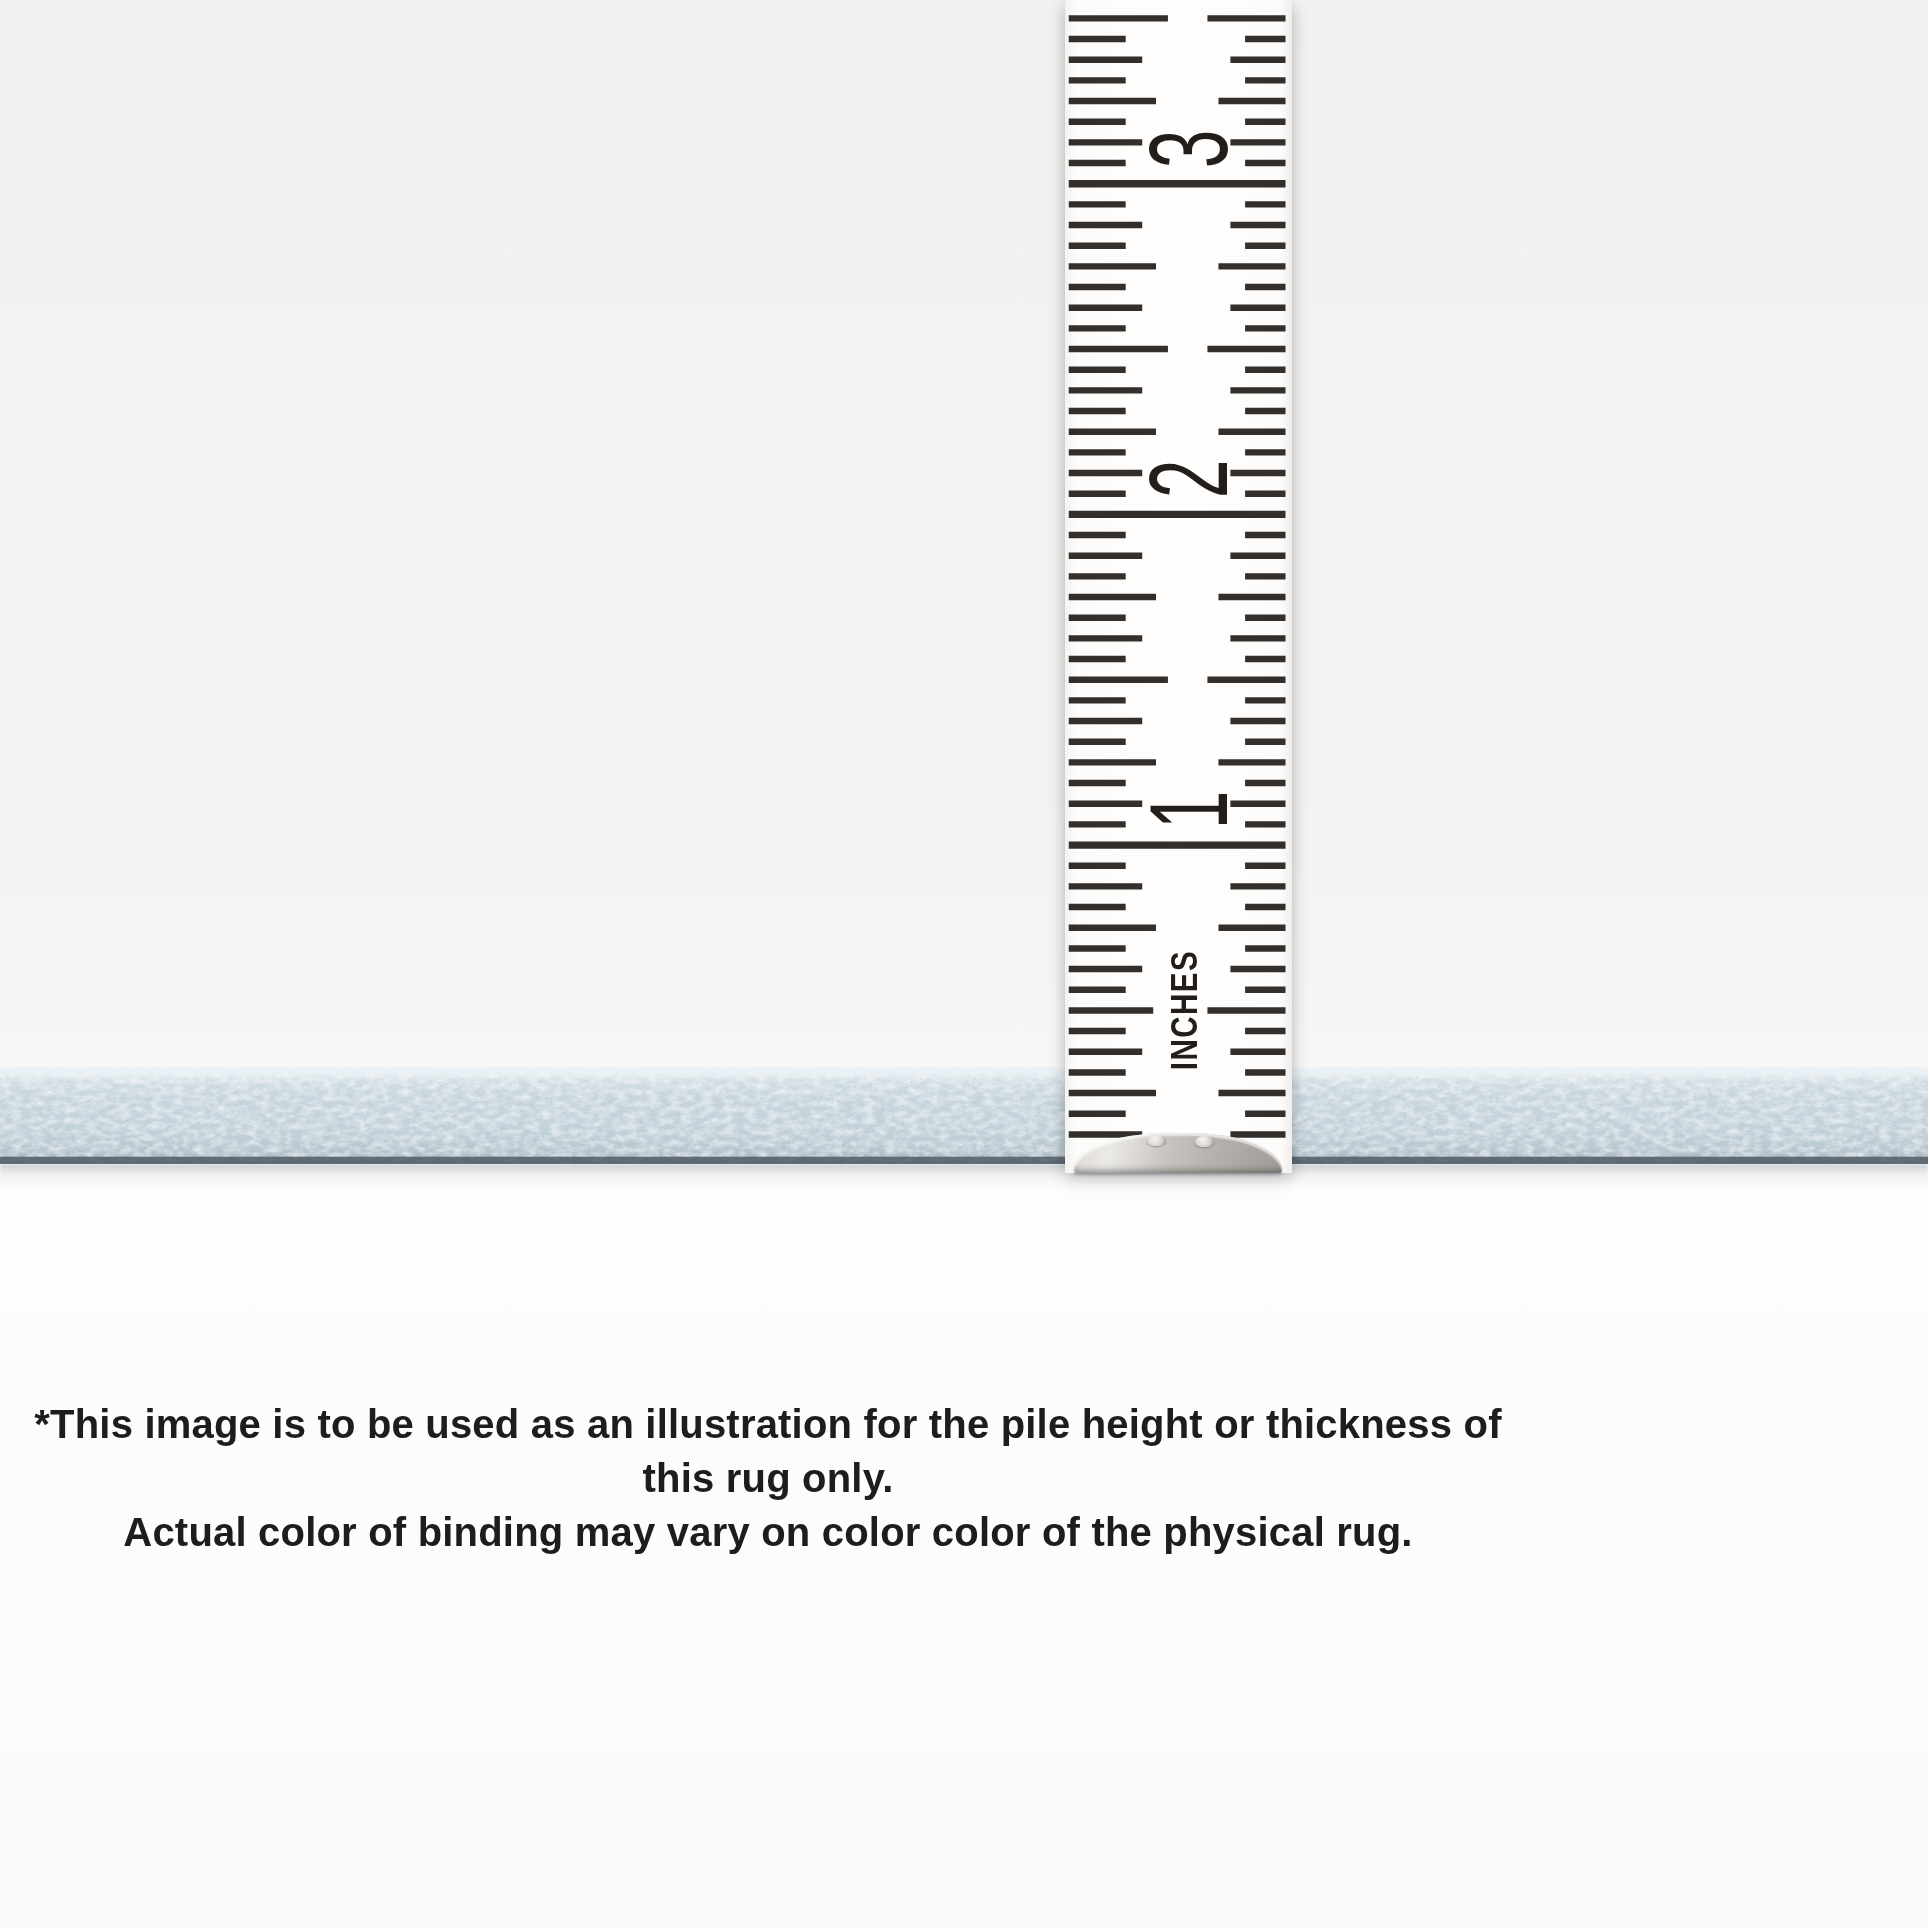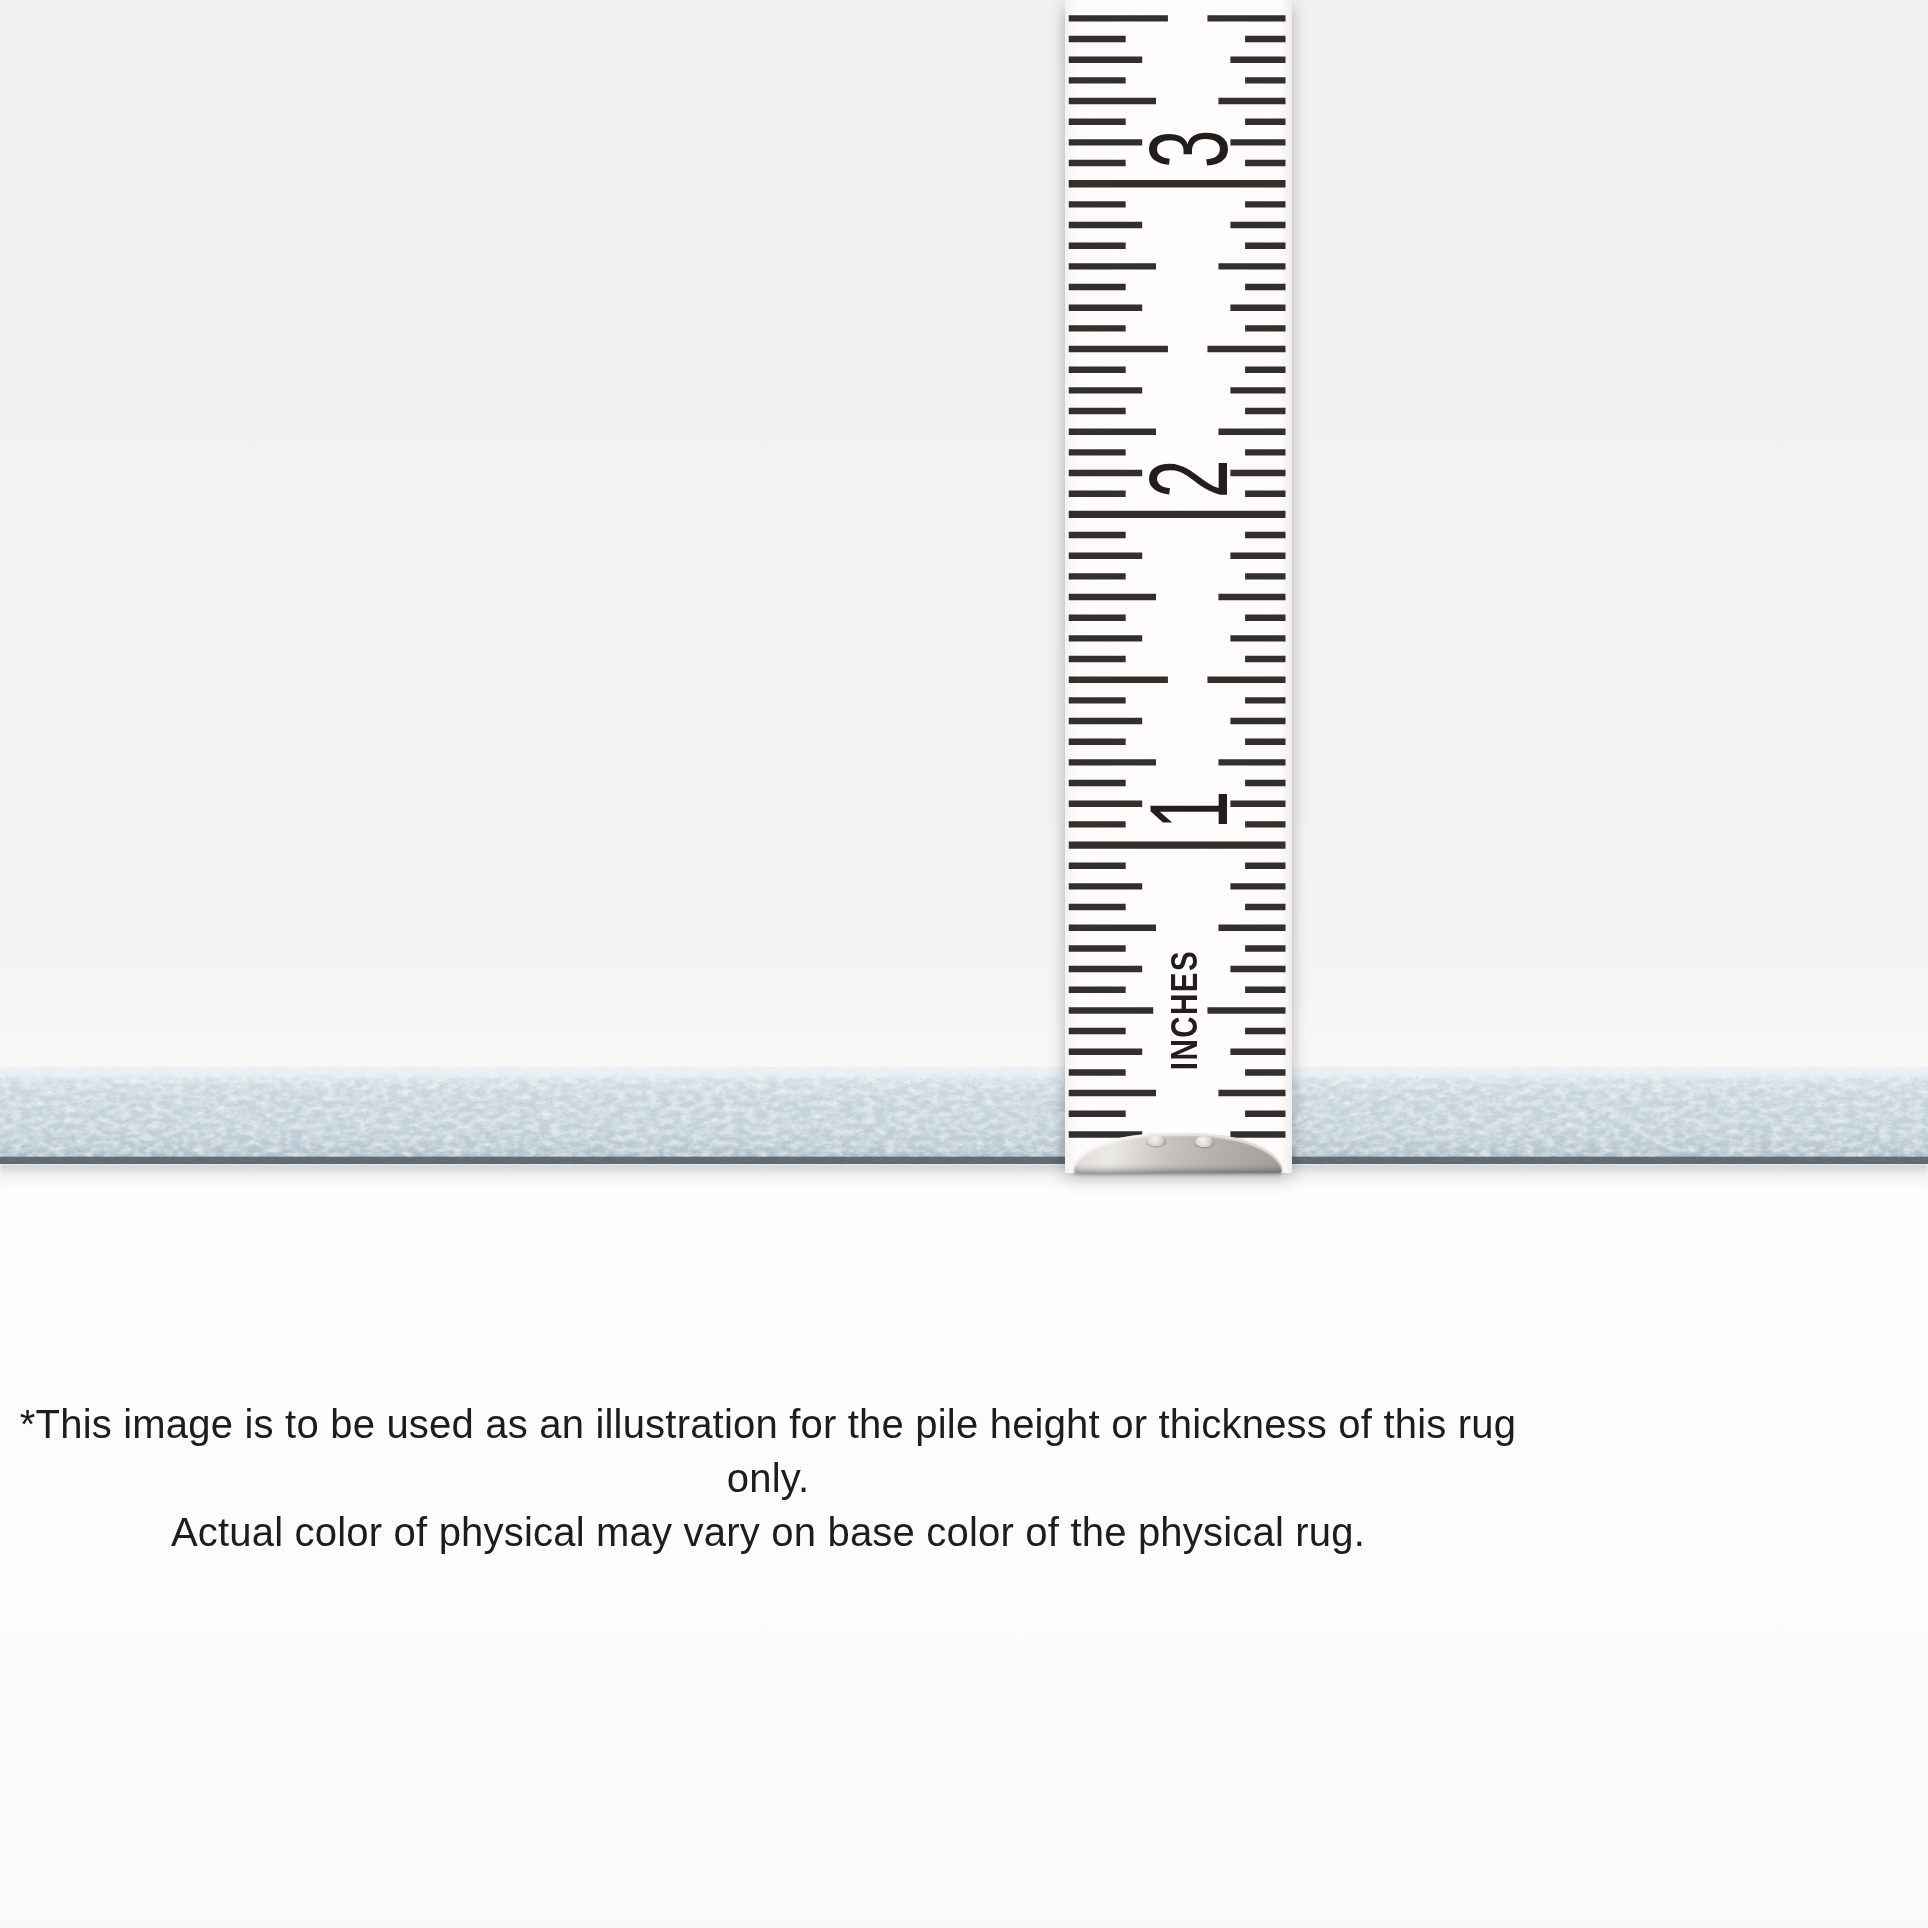--- a/index.html
+++ b/index.html
@@ -60,21 +60,21 @@
     box-shadow:0 0.9px 1.8px rgba(0,0,0,.3);
   }
   .rivet.r1{left:73px;top:1.8px;}
   .rivet.r2{left:121px;top:2.8px;}
 
   
   .disclaimer{
     position:absolute;left:0;top:1397px;width:1536px;
     text-align:center;color:#1d1d1d;
     font-size:40px;line-height:54px;letter-spacing:0.2px;
-    font-weight:400;
+    font-weight:700;
   }
 </style>
 </head>
 <body>
 
 <div class="scene">
 
   <div class="rug">
     <svg width="1928" height="97" viewBox="0 0 2100 106" preserveAspectRatio="none">
       <defs>
@@ -224,17 +224,17 @@
       </div>
     <div class="ruler-unit">INCHES</div>
     <div class="metal-tab">
       <div class="rivet r1"></div>
       <div class="rivet r2"></div>
     </div>
   </div>
 
   <div class="disclaimer">
     <div>*This image is to be used as an illustration for the pile height or thickness of this rug only.</div>
-    <div>Actual color of physical may vary on base color of the physical rug.</div>
+    <div>Actual color of binding may vary on color color of the physical rug.</div>
   </div>
 
 </div>
 
 
 </body></html>

